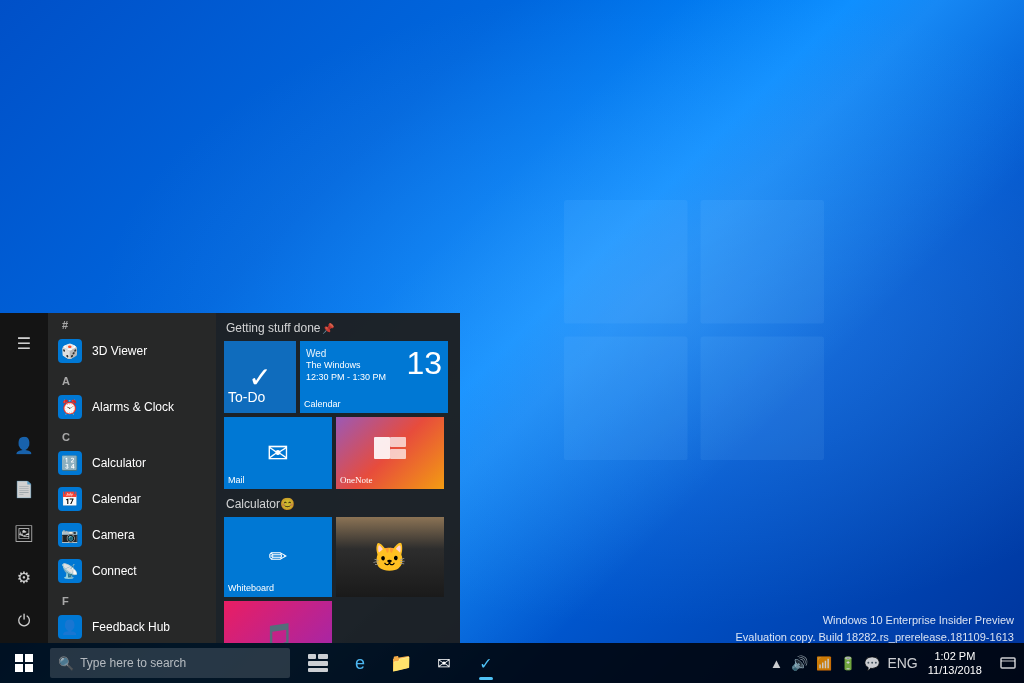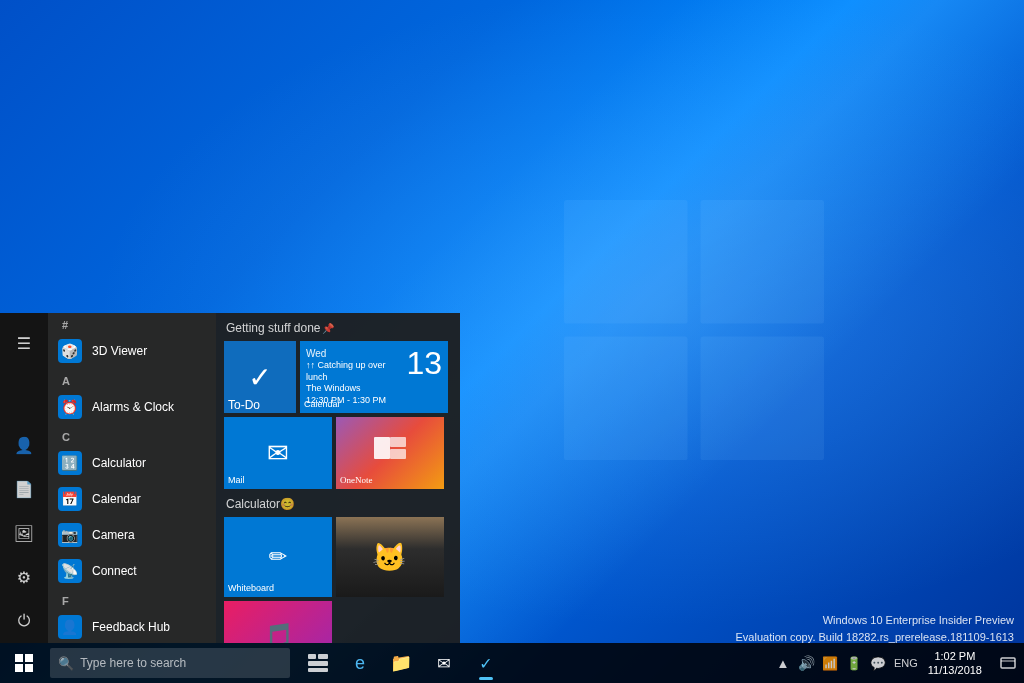--- a/index.html
+++ b/index.html
@@ -290,21 +290,21 @@
       background: #0f6cbd;
       display: flex;
       flex-direction: column;
       align-items: center;
       justify-content: center;
     }
     .tile-todo .tile-checkmark {
       font-size: 28px;
       color: white;
     }
-    .tile-todo .tile-label { font-size: 12px; color: white; position: absolute; bottom: 1px; left: 4px; }
+    .tile-todo .tile-label { font-size: 14px; color: white; position: absolute; bottom: 8px; left: 4px; }
 
     .tile-calendar {
       width: 148px;
       height: 72px;
       background: #0078d4;
       padding: 6px;
       color: white;
     }
     .tile-calendar .cal-event { font-size: 9px; line-height: 1.3; }
     .tile-calendar .cal-date { font-size: 32px; font-weight: 300; float: right; line-height: 1; }
@@ -383,21 +383,21 @@
       background: linear-gradient(135deg, #e91e63, #9c27b0);
       display: flex;
       align-items: center;
       justify-content: center;
       font-size: 28px;
     }
 
     
     .tray-lang {
       color: rgba(255,255,255,0.8);
-      font-size: 11px;
+      font-size: 14px;
       cursor: pointer;
     }
 
     .tile-pin-icon {
       font-size: 10px;
       margin-left: 2px;
     }
   </style>
 </head>
 <body>
@@ -477,21 +477,20 @@
         <div class="tile tile-todo" style="position:relative;">
           <div class="tile-checkmark">✓</div>
           <div class="tile-label">To-Do</div>
         </div>
 
         <div class="tile tile-calendar" style="position:relative;">
           <div style="overflow:hidden;">
             <span class="cal-date">13</span>
             <div class="cal-event">
               <div style="font-size:10px; opacity:0.9;">Wed</div>
-              <div>↑↑ Catching up over lunch</div>
               <div>The Windows</div>
               <div>12:30 PM - 1:30 PM</div>
             </div>
           </div>
           <div class="tile-label">Calendar</div>
         </div>
       </div>
       <div class="tiles-row">
 
         <div class="tile tile-mail" style="position:relative;">

